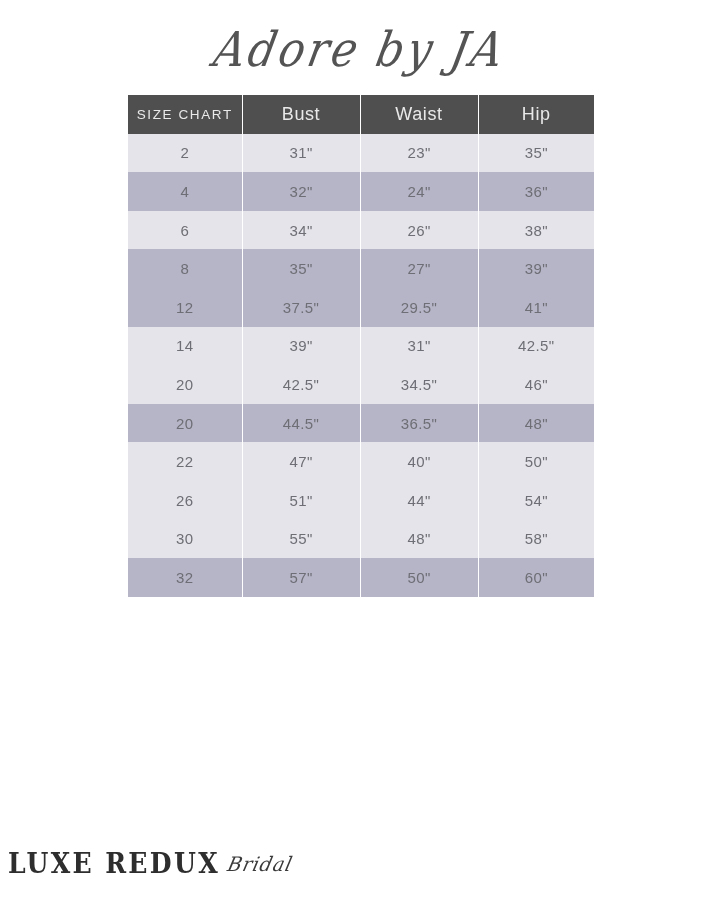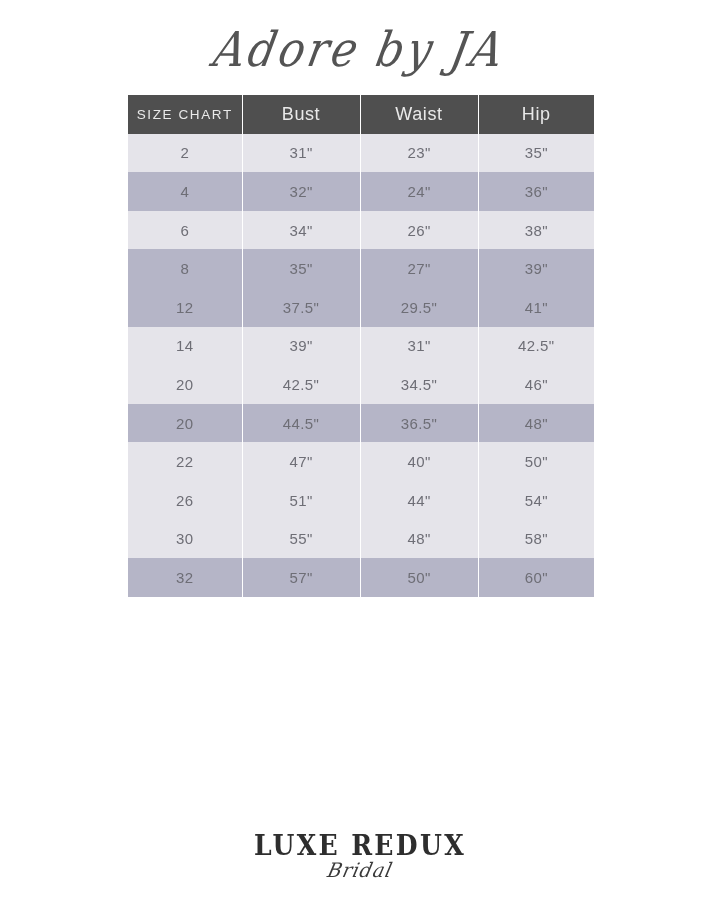--- a/index.html
+++ b/index.html
@@ -91,21 +91,21 @@
   }
 
   
   .brand-bottom {
     position: absolute;
     left: 0;
     top: 832px;
     width: 720px;
     height: 62px;
     display: flex;
-    flex-direction: column;
+    flex-direction: row;
     align-items: center;
     justify-content: flex-start;
   }
   .brand-bottom-name {
     font-family: "DejaVu Serif", serif;
     font-size: 27px;
     font-weight: 700;
     letter-spacing: 2.5px;
     color: #2e2e2e;
     transform: scaleX(0.93);

